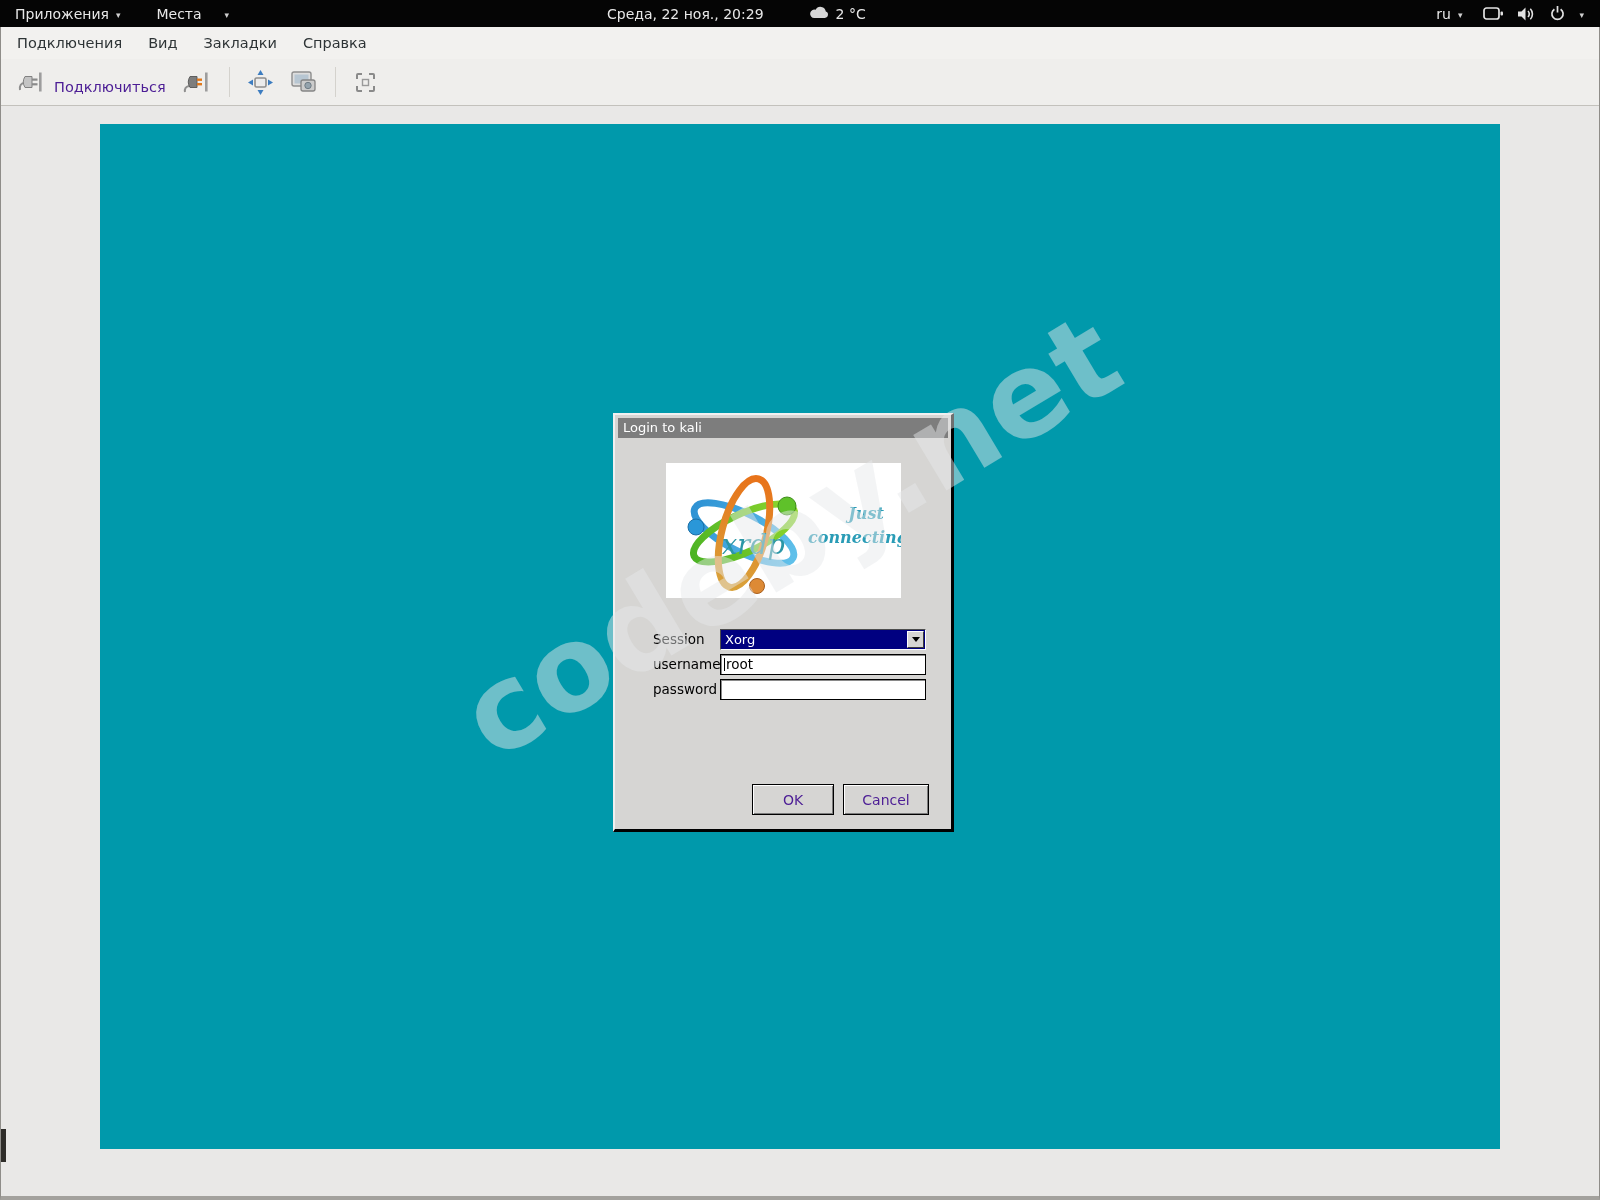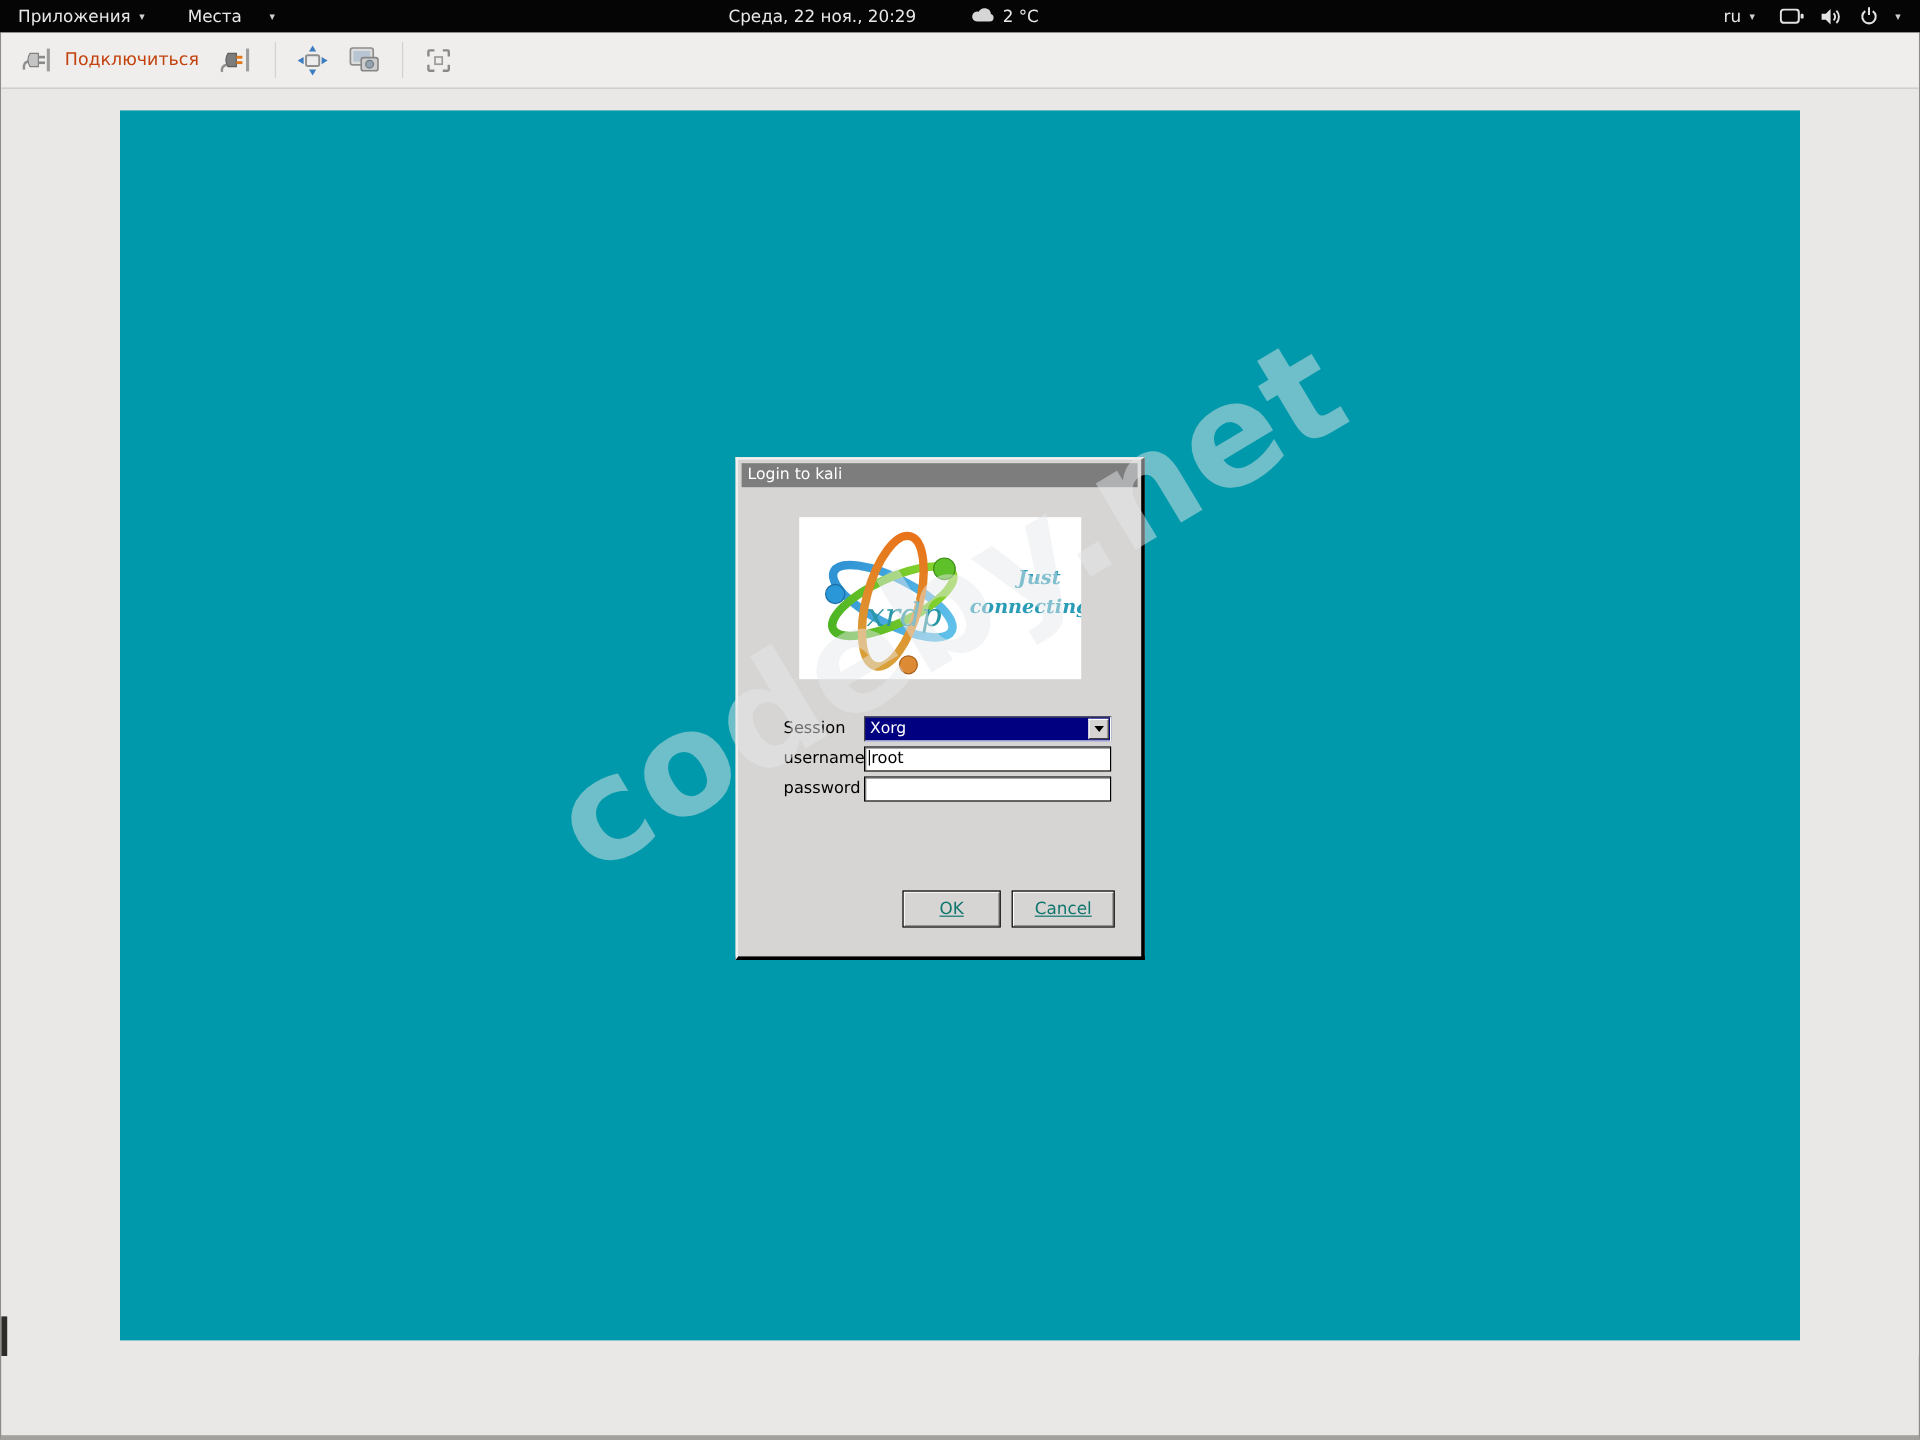--- a/index.html
+++ b/index.html
@@ -45,22 +45,22 @@
   .menubar {
     height:32px; background:#f2f1ef; display:flex; align-items:center;
     padding-left:4px; font-size:14.5px; color:#2e3436;
   }
   .menu-item { padding:5px 12px; margin-right:2px; cursor:default; }
   .toolbar {
     height:47px; background:#efeeec; border-bottom:1px solid #c3c1bc;
     display:flex; align-items:center; padding-left:8px;
   }
   .tool-btn {
-    display:flex; align-items:center; gap:7px; padding:5px 8px;
-    border-radius:4px; font-size:14.5px; color:#c2410c; cursor:default;
+    display:flex; align-items:flex-end; gap:7px; padding:5px 8px;
+    border-radius:4px; font-size:14.5px; color:#4c1d95; cursor:default;
   }
   .tool-sep { width:1px; height:30px; background:#d4d2cd; margin:0 9px; }
   .tool-btn svg { display:block; }
 
   
   .viewport { position:relative; height:1056px; background:#e9e8e7; overflow:hidden; }
   .remote-screen { position:absolute; left:99px; top:18px; width:1400px; height:1025px; }
   .watermark {
     position:absolute; left:360px; top:360px; width:860px; text-align:center;
     font-size:118px; font-weight:bold; letter-spacing:1px; line-height:1.2;
@@ -99,23 +99,23 @@
   .combo-arrow { width:0; height:0; border-left:4px solid transparent; border-right:4px solid transparent; border-top:5px solid #000; }
   .text-field {
     position:absolute; left:105px; width:206px; height:21px; background:#fff;
     border:1px solid #000; box-shadow:inset 1px 1px 0 #8a8a8a;
     line-height:19px; padding-left:3px; font-size:13.5px; color:#000;
   }
   .fld-username { top:239px; }
   .fld-password { top:264px; }
   .caret-bar { display:inline-block; width:1px; height:13px; background:#000; margin-right:1px; vertical-align:-2px; }
   .dlg-btn {
-    position:absolute; top:359px; height:31px; background:#d6d5d3; color:#0f766e;
+    position:absolute; top:369px; height:31px; background:#d6d5d3; color:#4c1d95;
     border:1px solid #000; box-shadow:inset 1px 1px 0 #ffffff, inset -1px -1px 0 #7c7c7c;
-    display:flex; align-items:center; justify-content:center; font-size:14px; cursor:default;text-decoration:underline;
+    display:flex; align-items:center; justify-content:center; font-size:14px; cursor:default;
   }
   .btn-ok { left:137px; width:82px; }
   .btn-cancel { left:228px; width:86px; }
 </style>
 </head>
 <body>
 
 <div class="top-panel">
   <div class="panel-left">
     <div class="panel-item">
@@ -166,20 +166,26 @@
           </svg>
       </span>
       <span class="panel-caret">▾</span>
     </div>
   </div>
 </div>
 
 <div class="window">
 
 
+  <div class="menubar">
+    <span class="menu-item">Подключения</span>
+    <span class="menu-item">Вид</span>
+    <span class="menu-item">Закладки</span>
+    <span class="menu-item">Справка</span>
+  </div>
 
   <div class="toolbar">
     <div class="tool-btn">
       <span>
         <svg width="30" height="26" viewBox="0 0 30 26">
           <path d="M8 14 Q2 14 3 21" stroke="#8f8f8f" stroke-width="2" fill="none"></path>
           <path d="M8 7.5 L15 7.5 L15 18.5 L8 18.5 Q4.5 13 8 7.5 Z" fill="#c4c4c4" stroke="#818181"></path>
           <rect x="15" y="9.5" width="5.5" height="2.2" fill="#8a8a8a"></rect>
           <rect x="15" y="14.2" width="5.5" height="2.2" fill="#8a8a8a"></rect>
           <rect x="22" y="3.5" width="2.6" height="19" fill="#9d9d9d"></rect>

